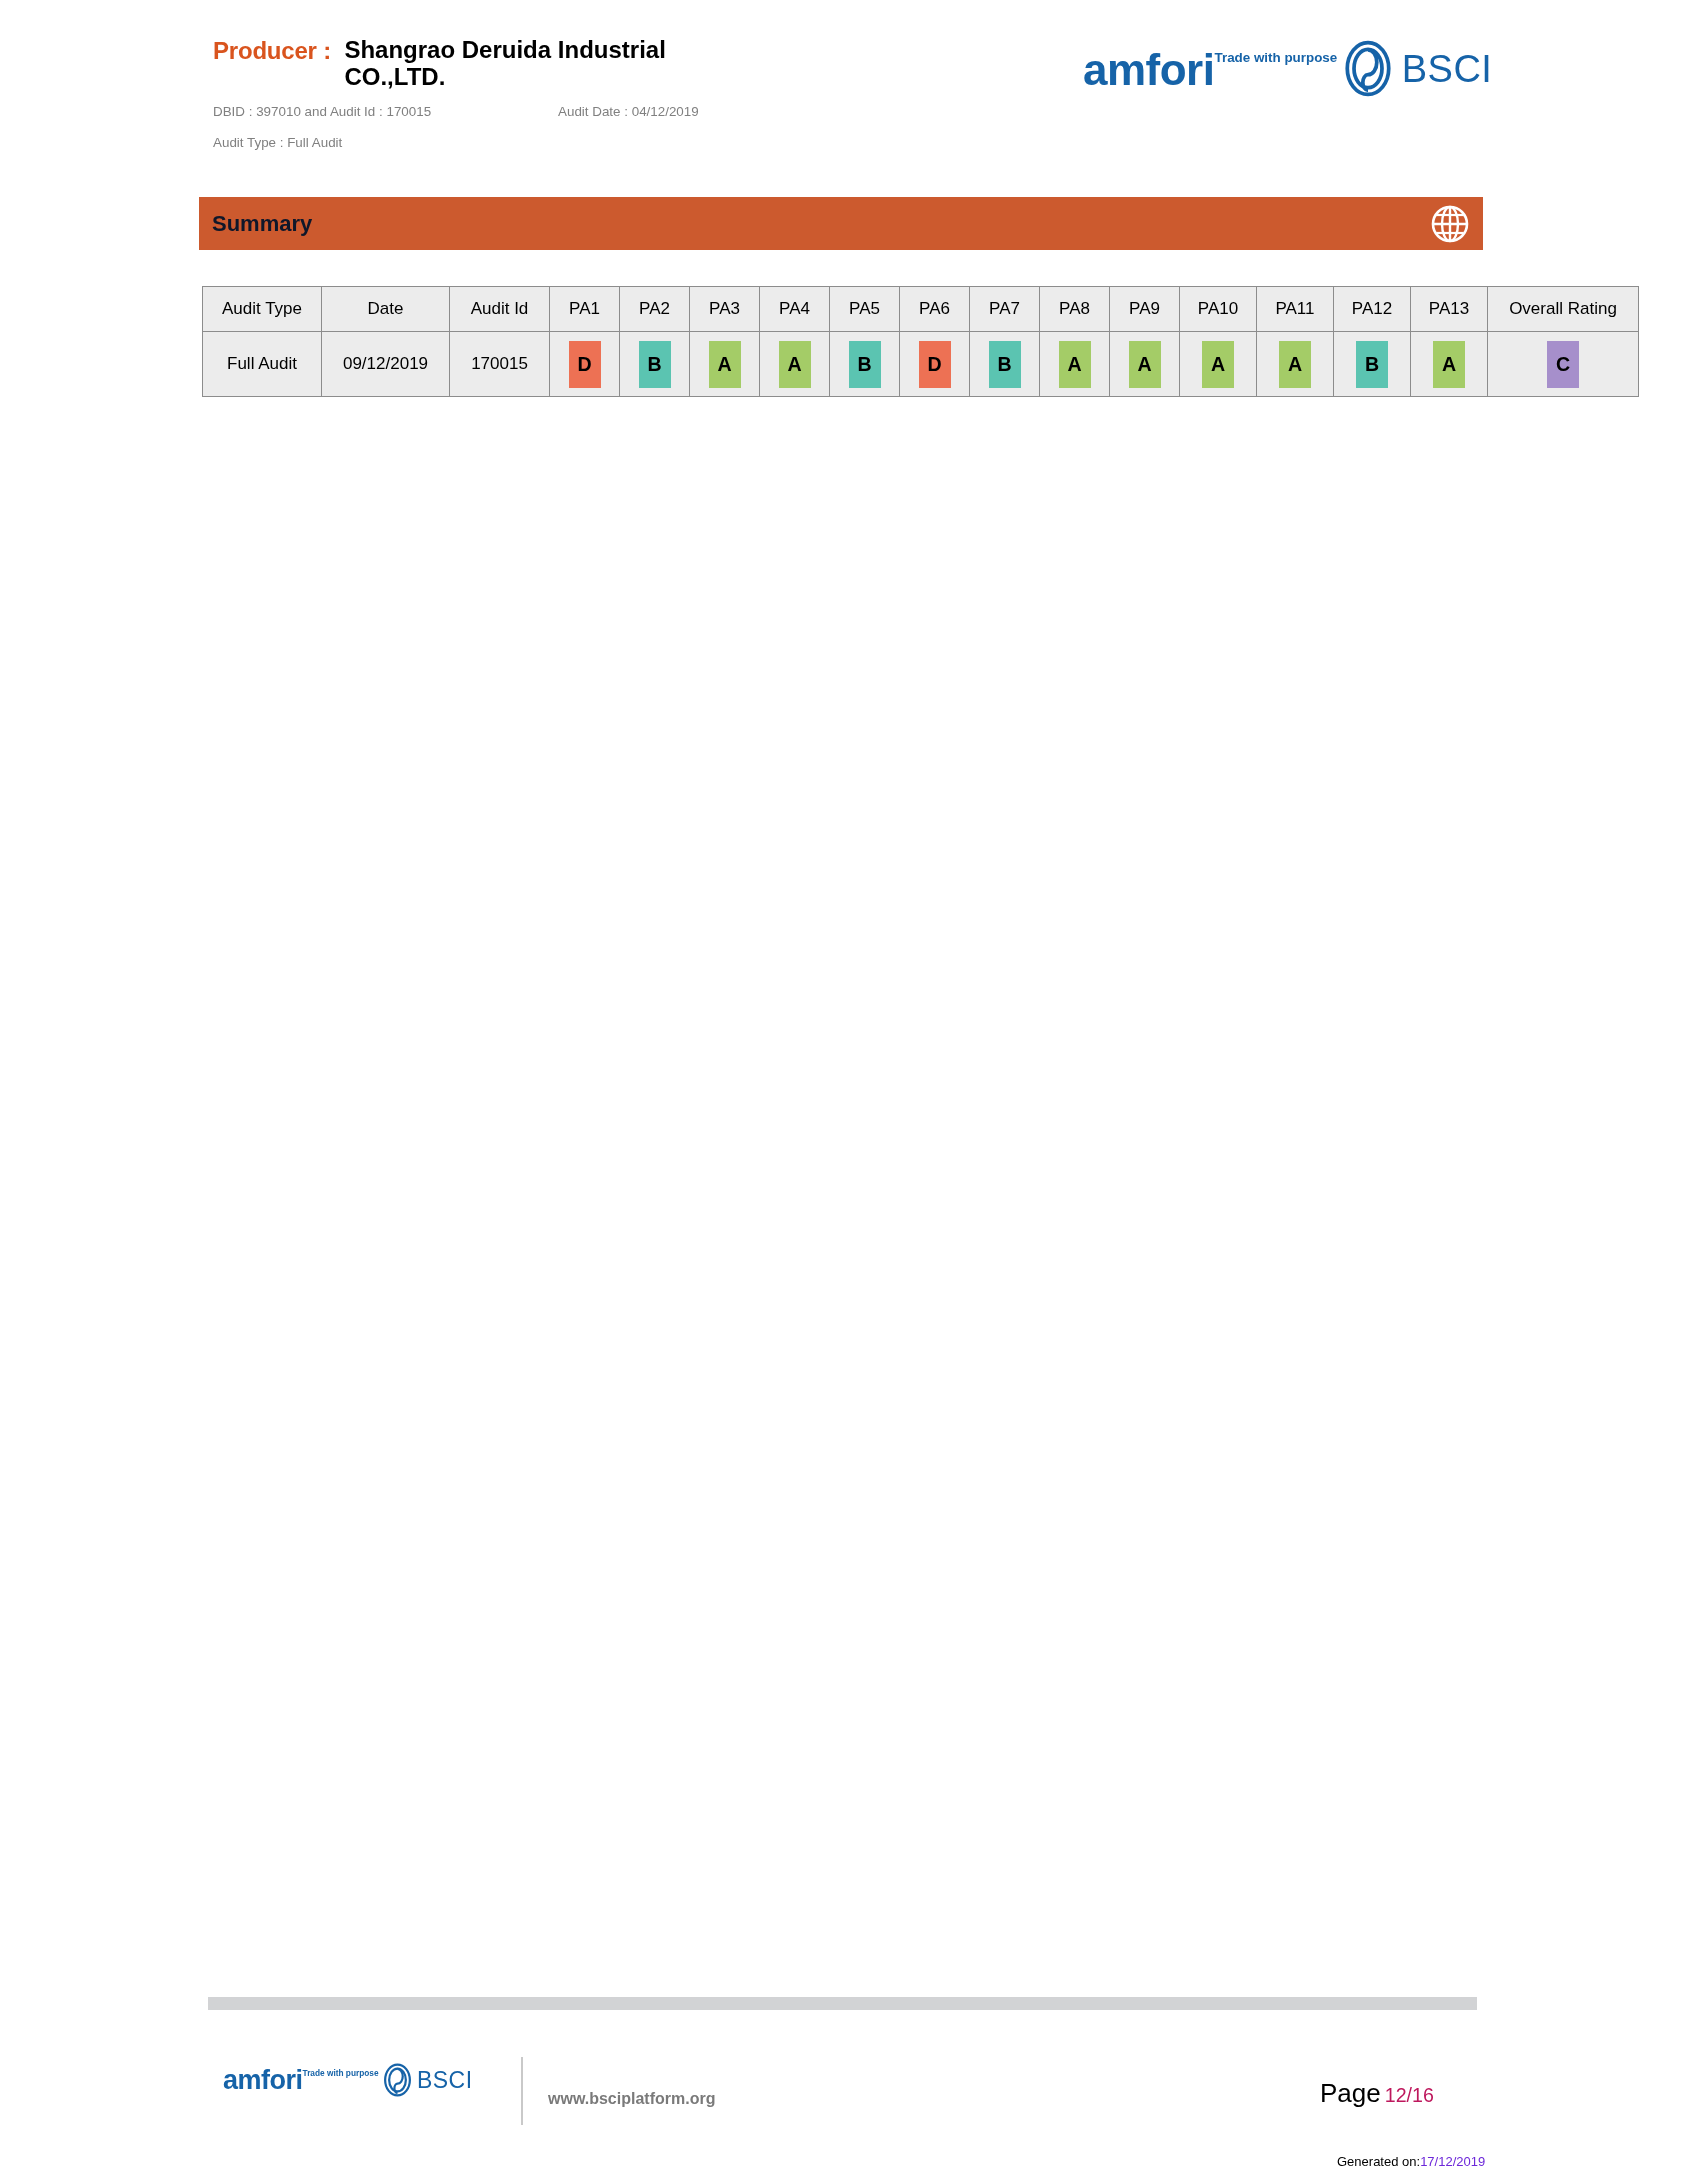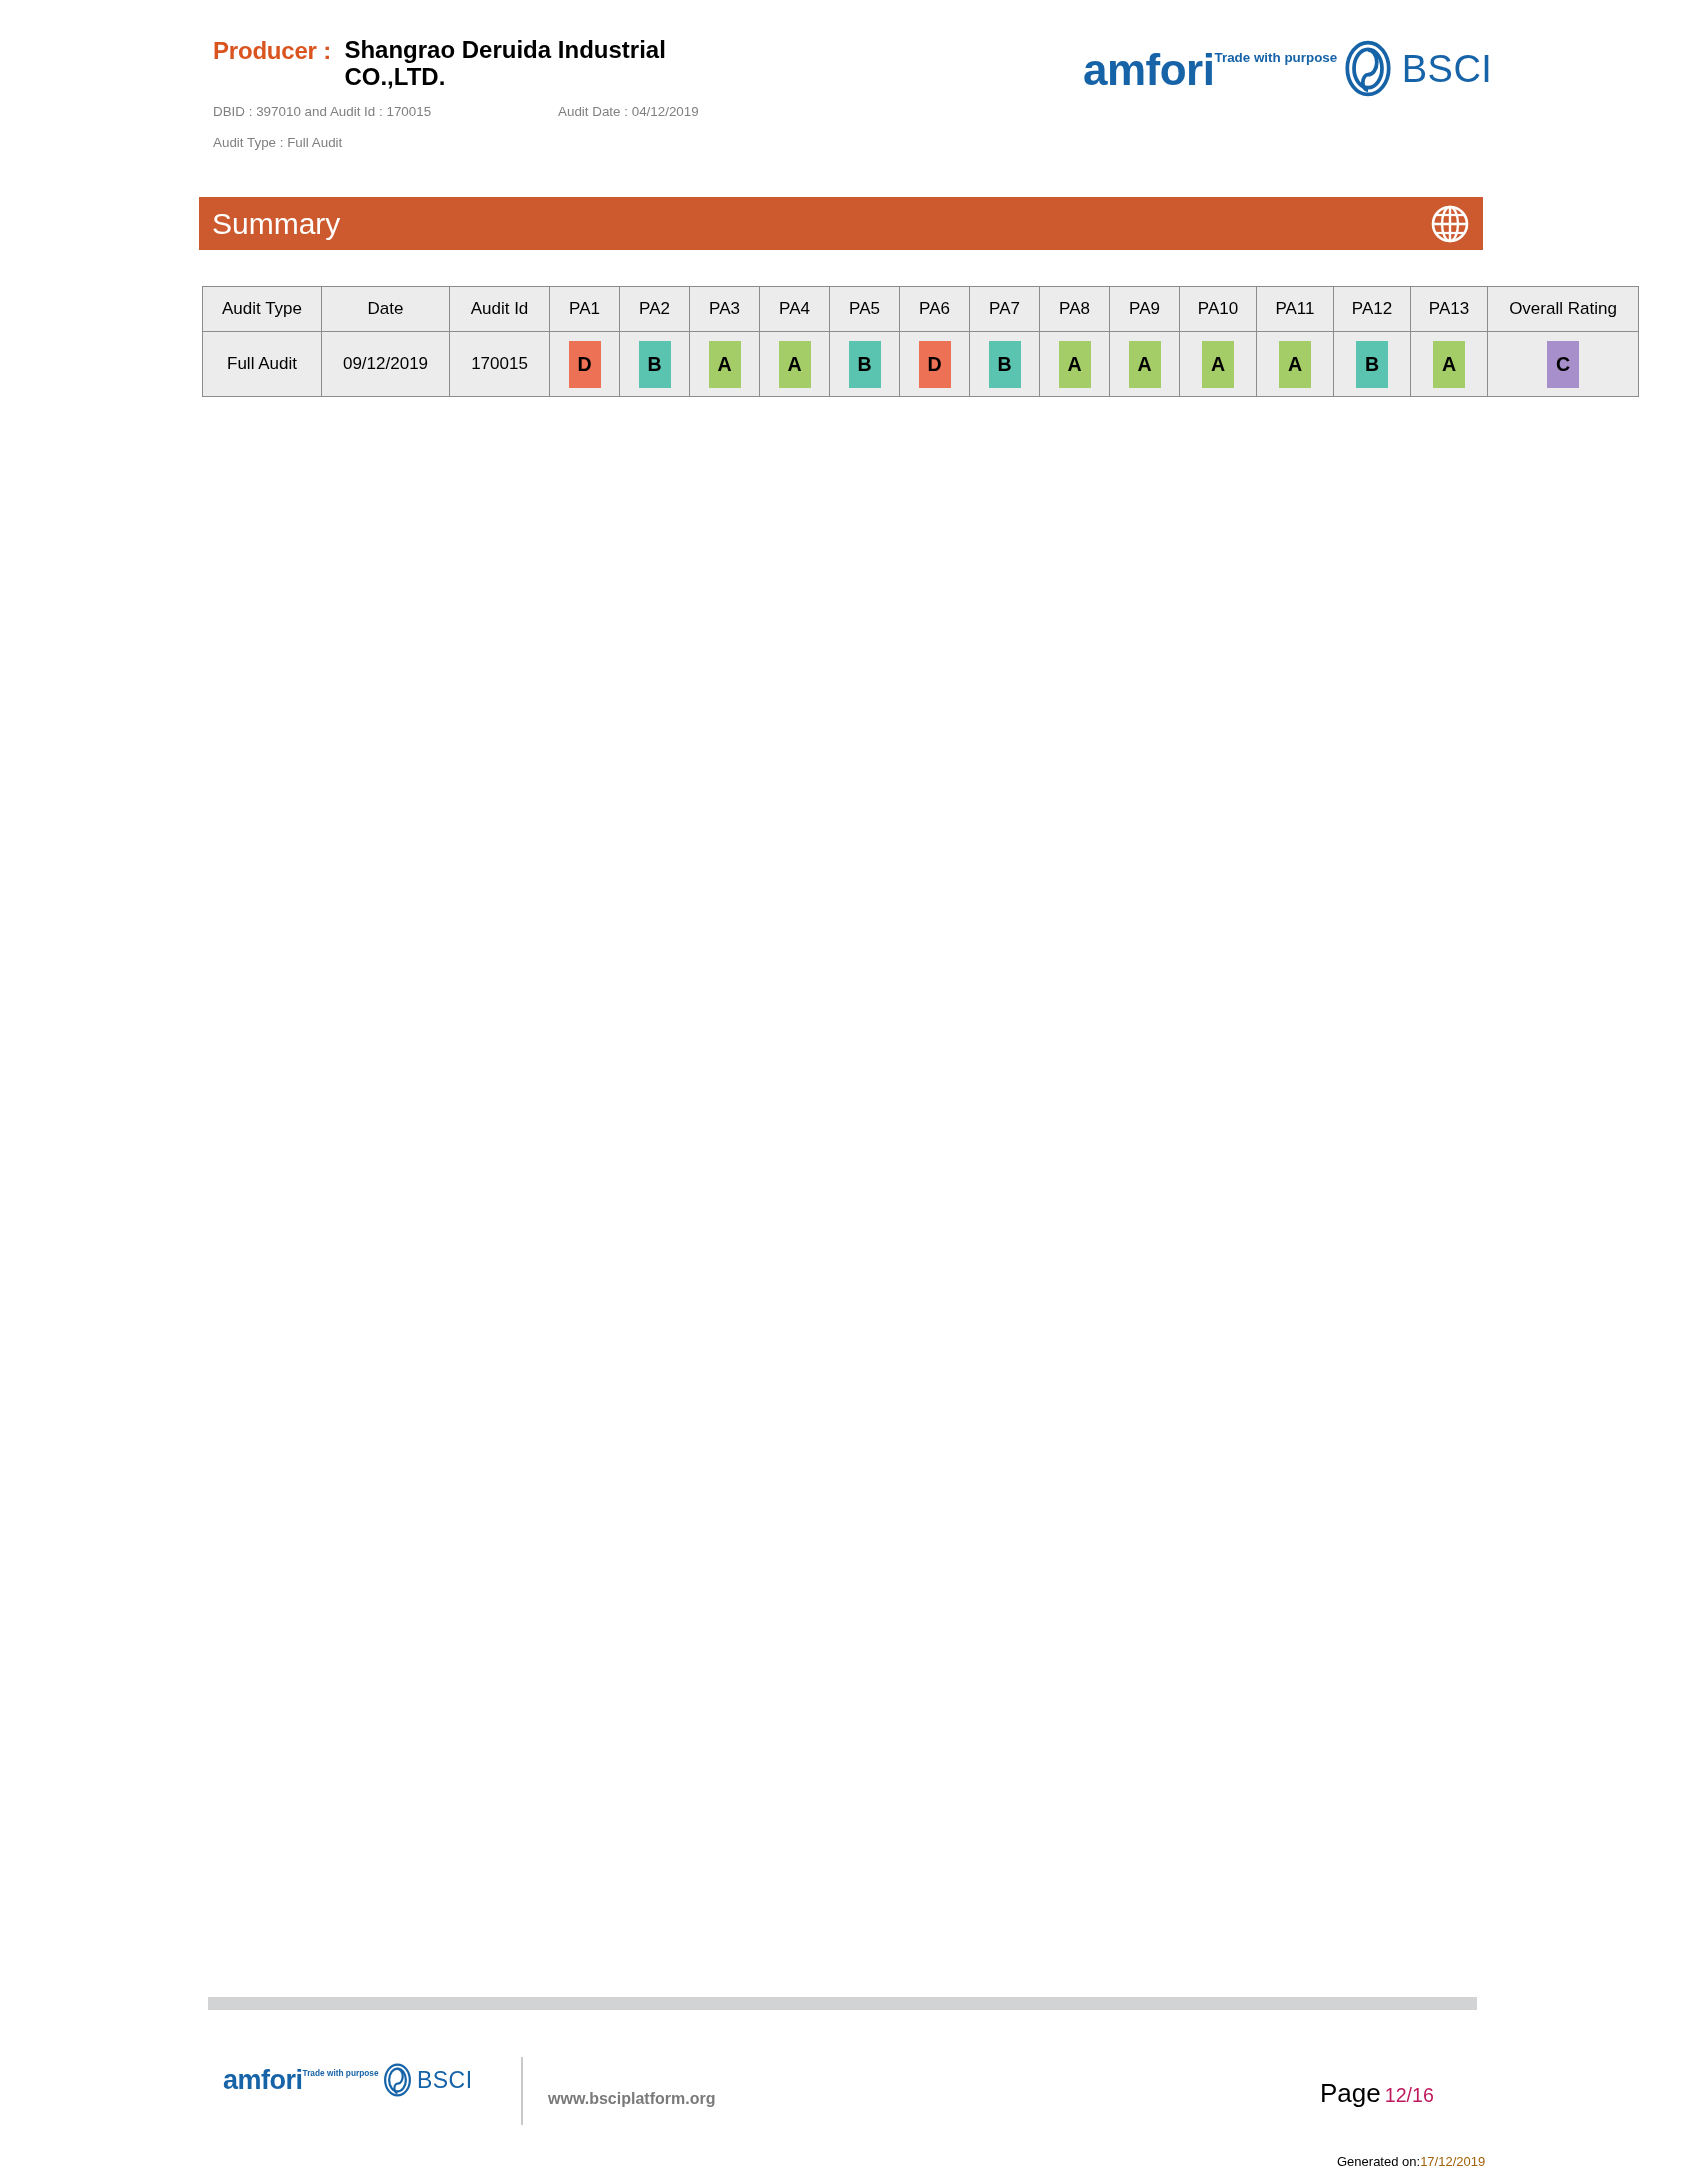--- a/index.html
+++ b/index.html
@@ -76,21 +76,21 @@
 
   
   #summary-bar{
     position:absolute;left:199px;top:197px;
     width:1284px;height:53px;
     background:#CC5A2E;
   }
   #summary-title{
     position:absolute;left:13px;top:50%;
     transform:translateY(-50%);
-    color:#ffffff;font-size:30px;font-weight:normal;
+    color:#0f172a;font-size:22px;font-weight:bold;
   }
   #globe-icon{
     position:absolute;right:13px;top:50%;
     transform:translateY(-50%);
     width:40px;height:40px;
   }
 
   
   #summary-table{
     position:absolute;left:202px;top:286px;
@@ -159,21 +159,21 @@
     position:absolute;left:1320px;top:36px;
     white-space:nowrap;
   }
   #footer-page .page-word{font-size:26px;color:#000;}
   #footer-page .page-num{font-size:19.6px;color:#be185d;margin-left:4.1px;}
   #footer-generated{
     position:absolute;left:1320px;top:2154px;
     font-size:13px;white-space:nowrap;
   }
   #footer-generated .gen-label{color:#000;margin-left:17px;}
-  #footer-generated .gen-date{color:#a16207;}
+  #footer-generated .gen-date{color:#6d28d9;}
 </style>
 </head>
 <body>
 
 <div id="header">
 
   <div class="producer-line">
     <span class="producer-label">Producer :</span>
     <span class="producer-name">Shangrao Deruida Industrial CO.,LTD.</span>
   </div>

